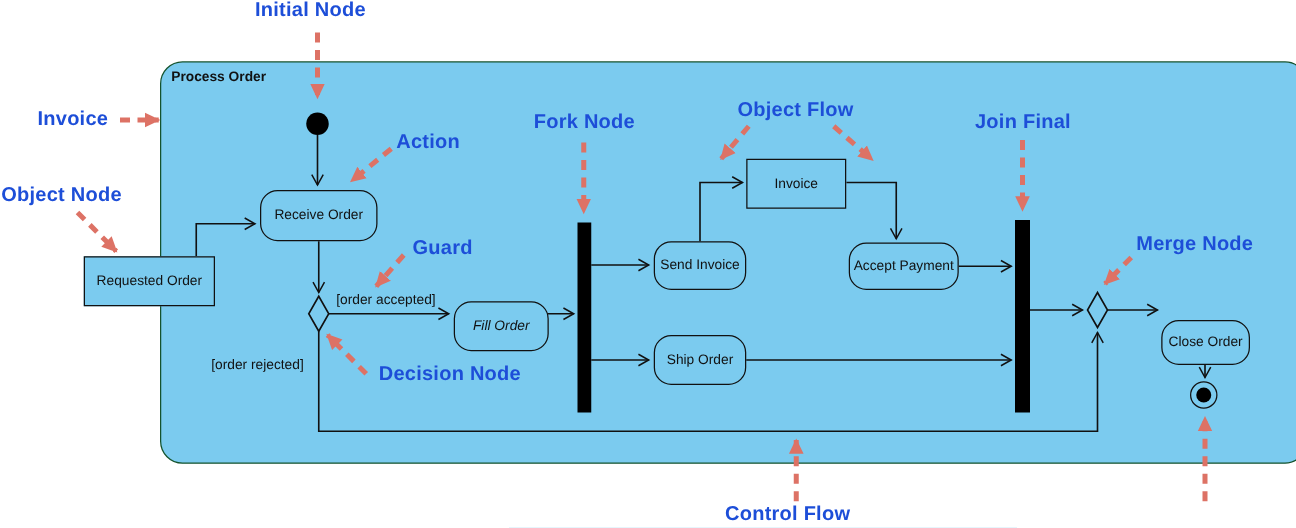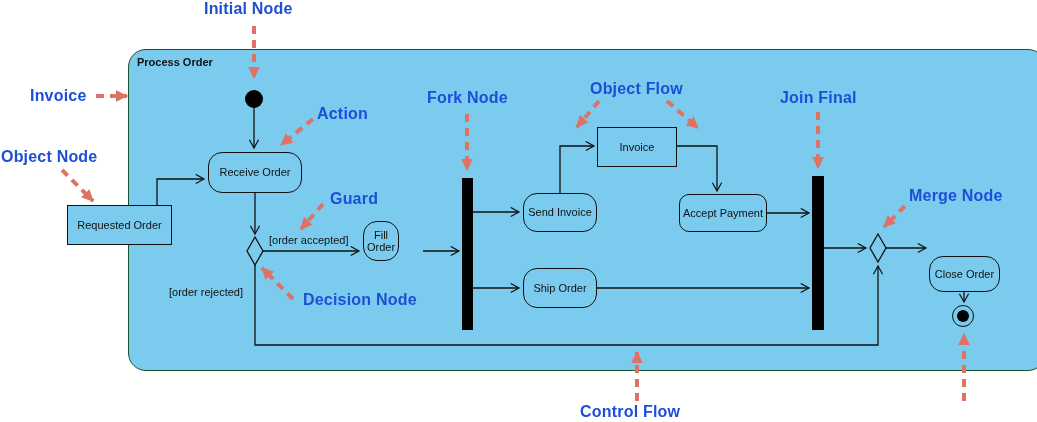--- a/index.html
+++ b/index.html
@@ -106,33 +106,33 @@
 
   <div class="bar" style="left:462px;top:178px;width:11px;height:152px;"></div>
   <div class="bar" style="left:812px;top:176px;width:12px;height:154px;"></div>
 
   <div class="node action-node" style="left:208px;top:152px;width:94px;height:41px;">
     <span>Receive Order</span>
   </div>
   <div class="node object-rect" style="left:67px;top:205px;width:105px;height:40px;">
     <span>Requested Order</span>
   </div>
-  <div class="node action-node" style="left:363px;top:221px;width:36px;height:40px;">
+  <div class="node action-node" style="left:363px;top:241px;width:76px;height:40px;font-style:italic;">
     <span>Fill Order</span>
   </div>
   <div class="node action-node" style="left:523px;top:193px;width:74px;height:39px;align-items:center;">
     <span>Send Invoice</span>
   </div>
   <div class="node action-node" style="left:523px;top:268px;width:74px;height:40px;">
     <span>Ship Order</span>
   </div>
   <div class="node object-rect" style="left:597px;top:127px;width:80px;height:40px;">
     <span>Invoice</span>
   </div>
-  <div class="node action-node" style="left:679px;top:194px;width:88px;height:38px;border-radius:10px;">
+  <div class="node action-node" style="left:679px;top:194px;width:88px;height:38px;">
     <span>Accept Payment</span>
   </div>
   <div class="node action-node" style="left:929px;top:230px;width:71px;height:36px;margin-top:26px;">
     <span>Close Order</span>
   </div>
 
   <div class="final-node">
     <div class="dot"></div>
   </div>
 

